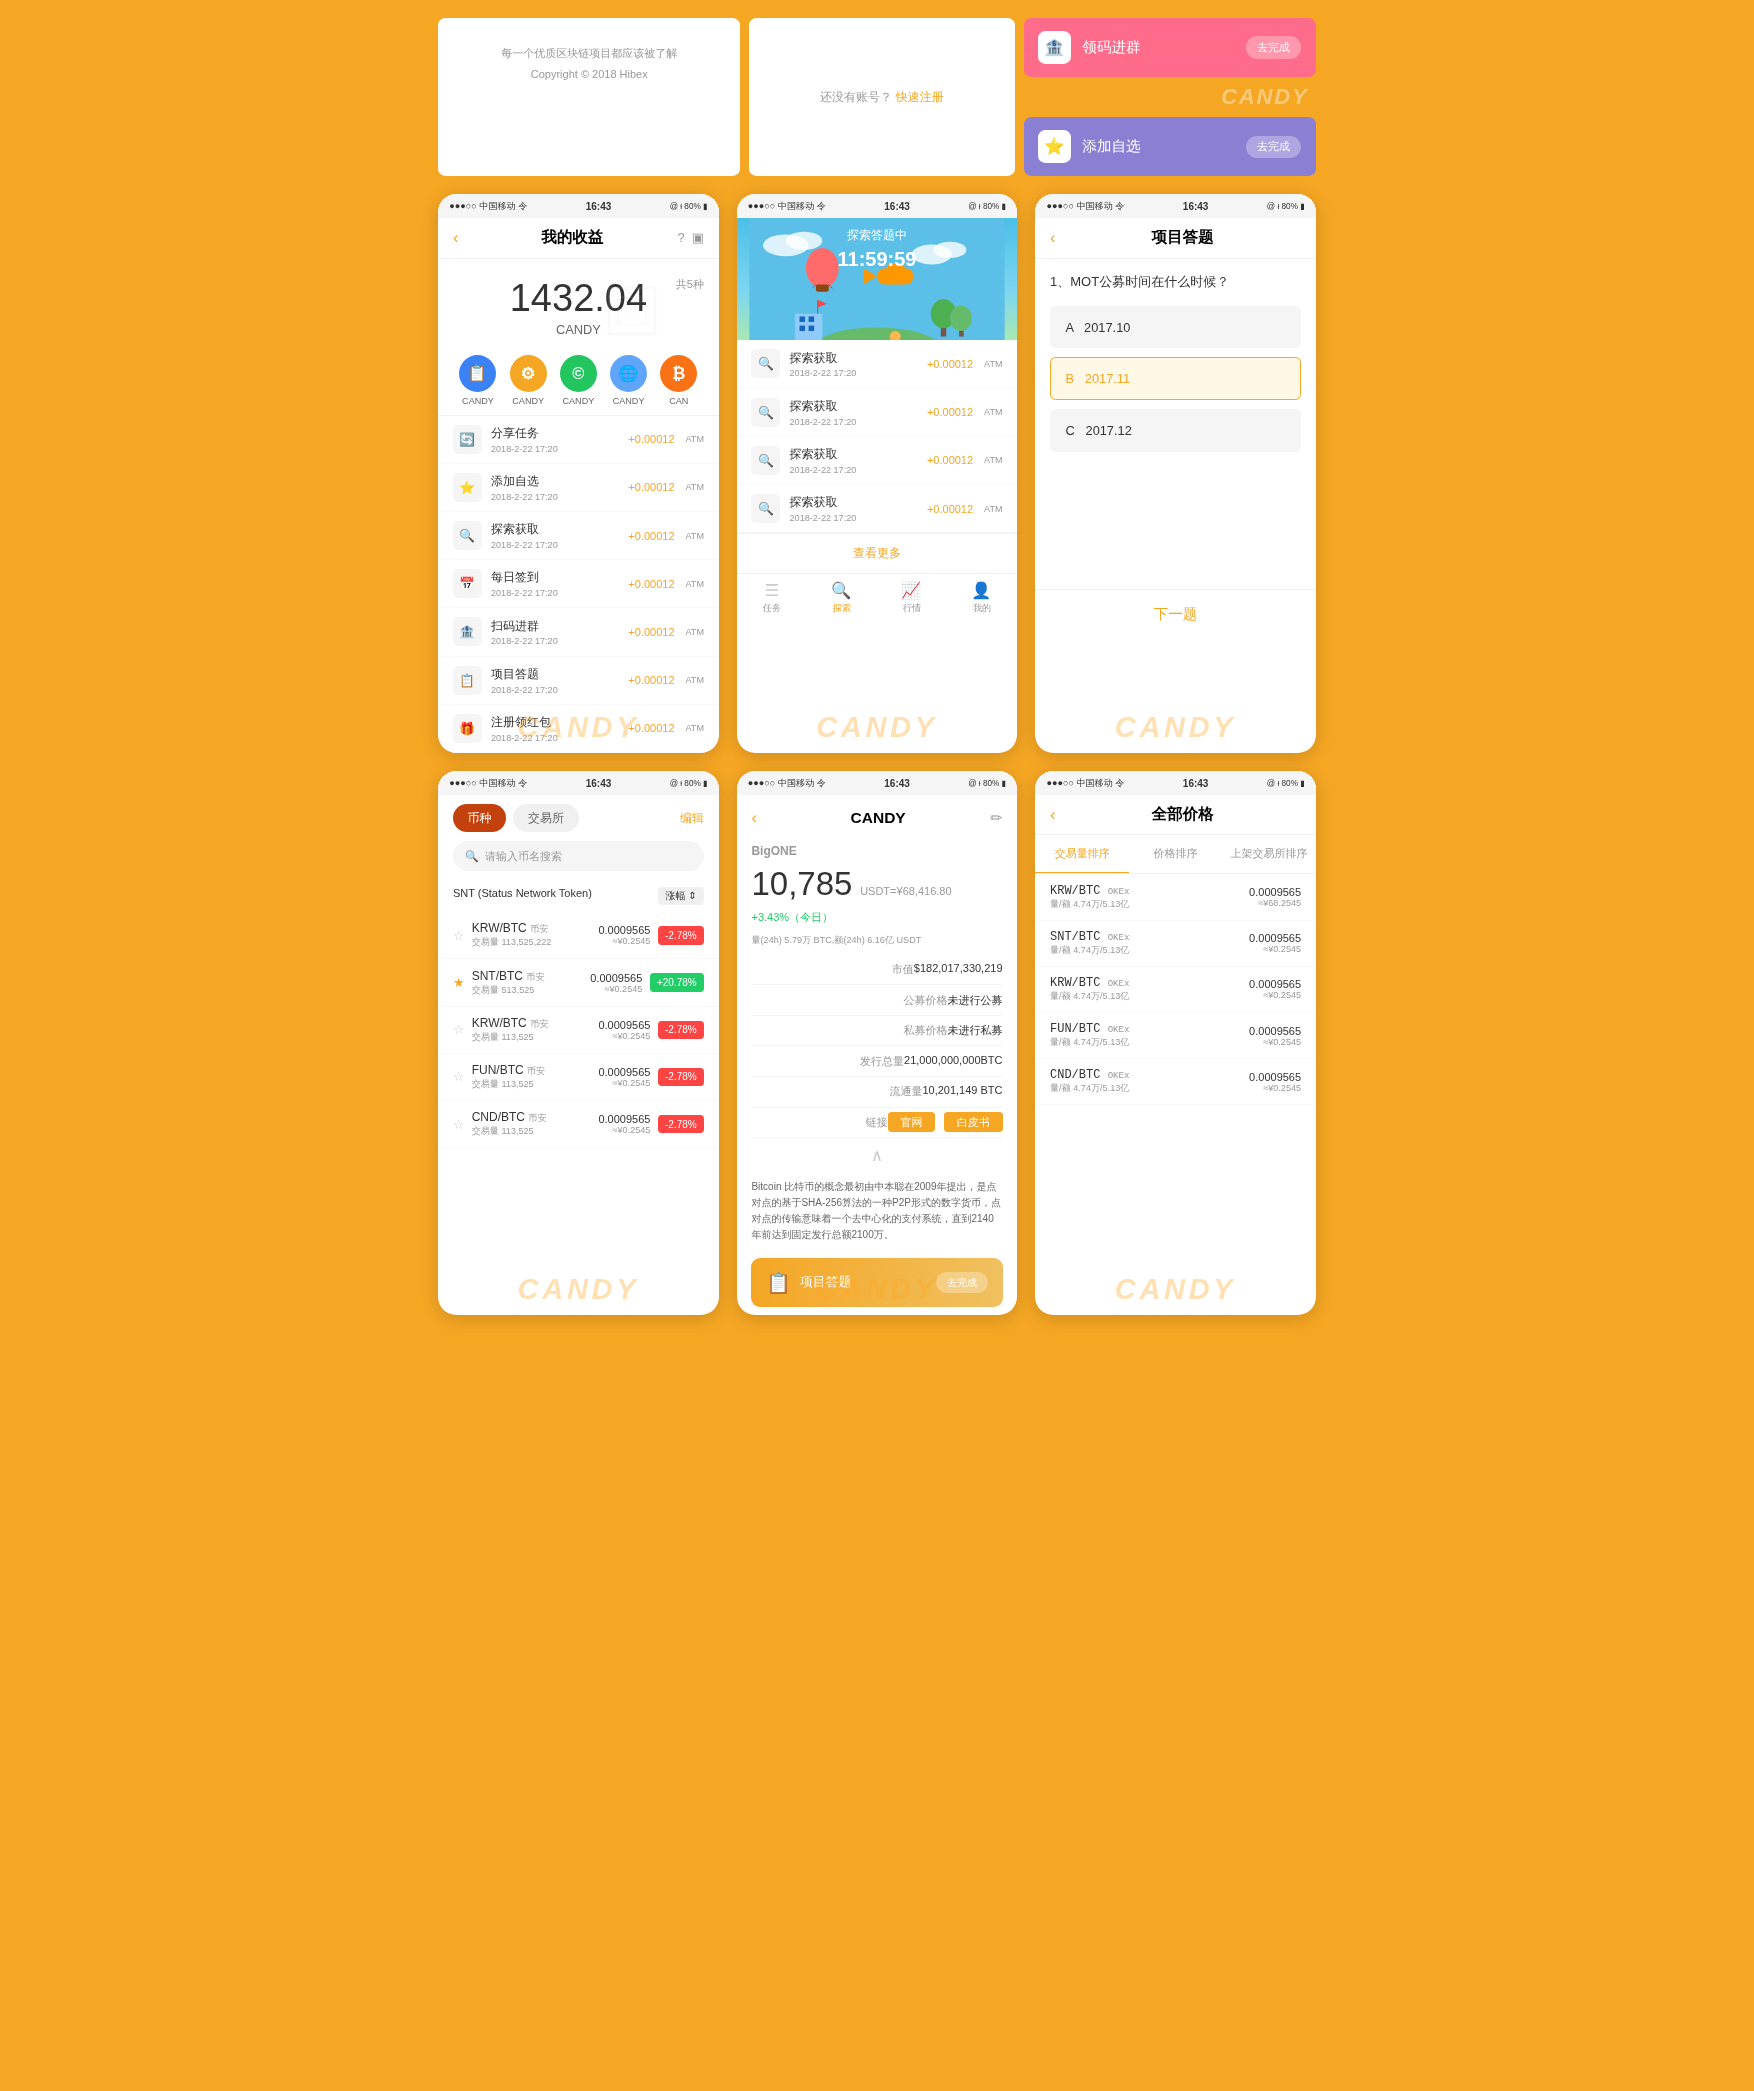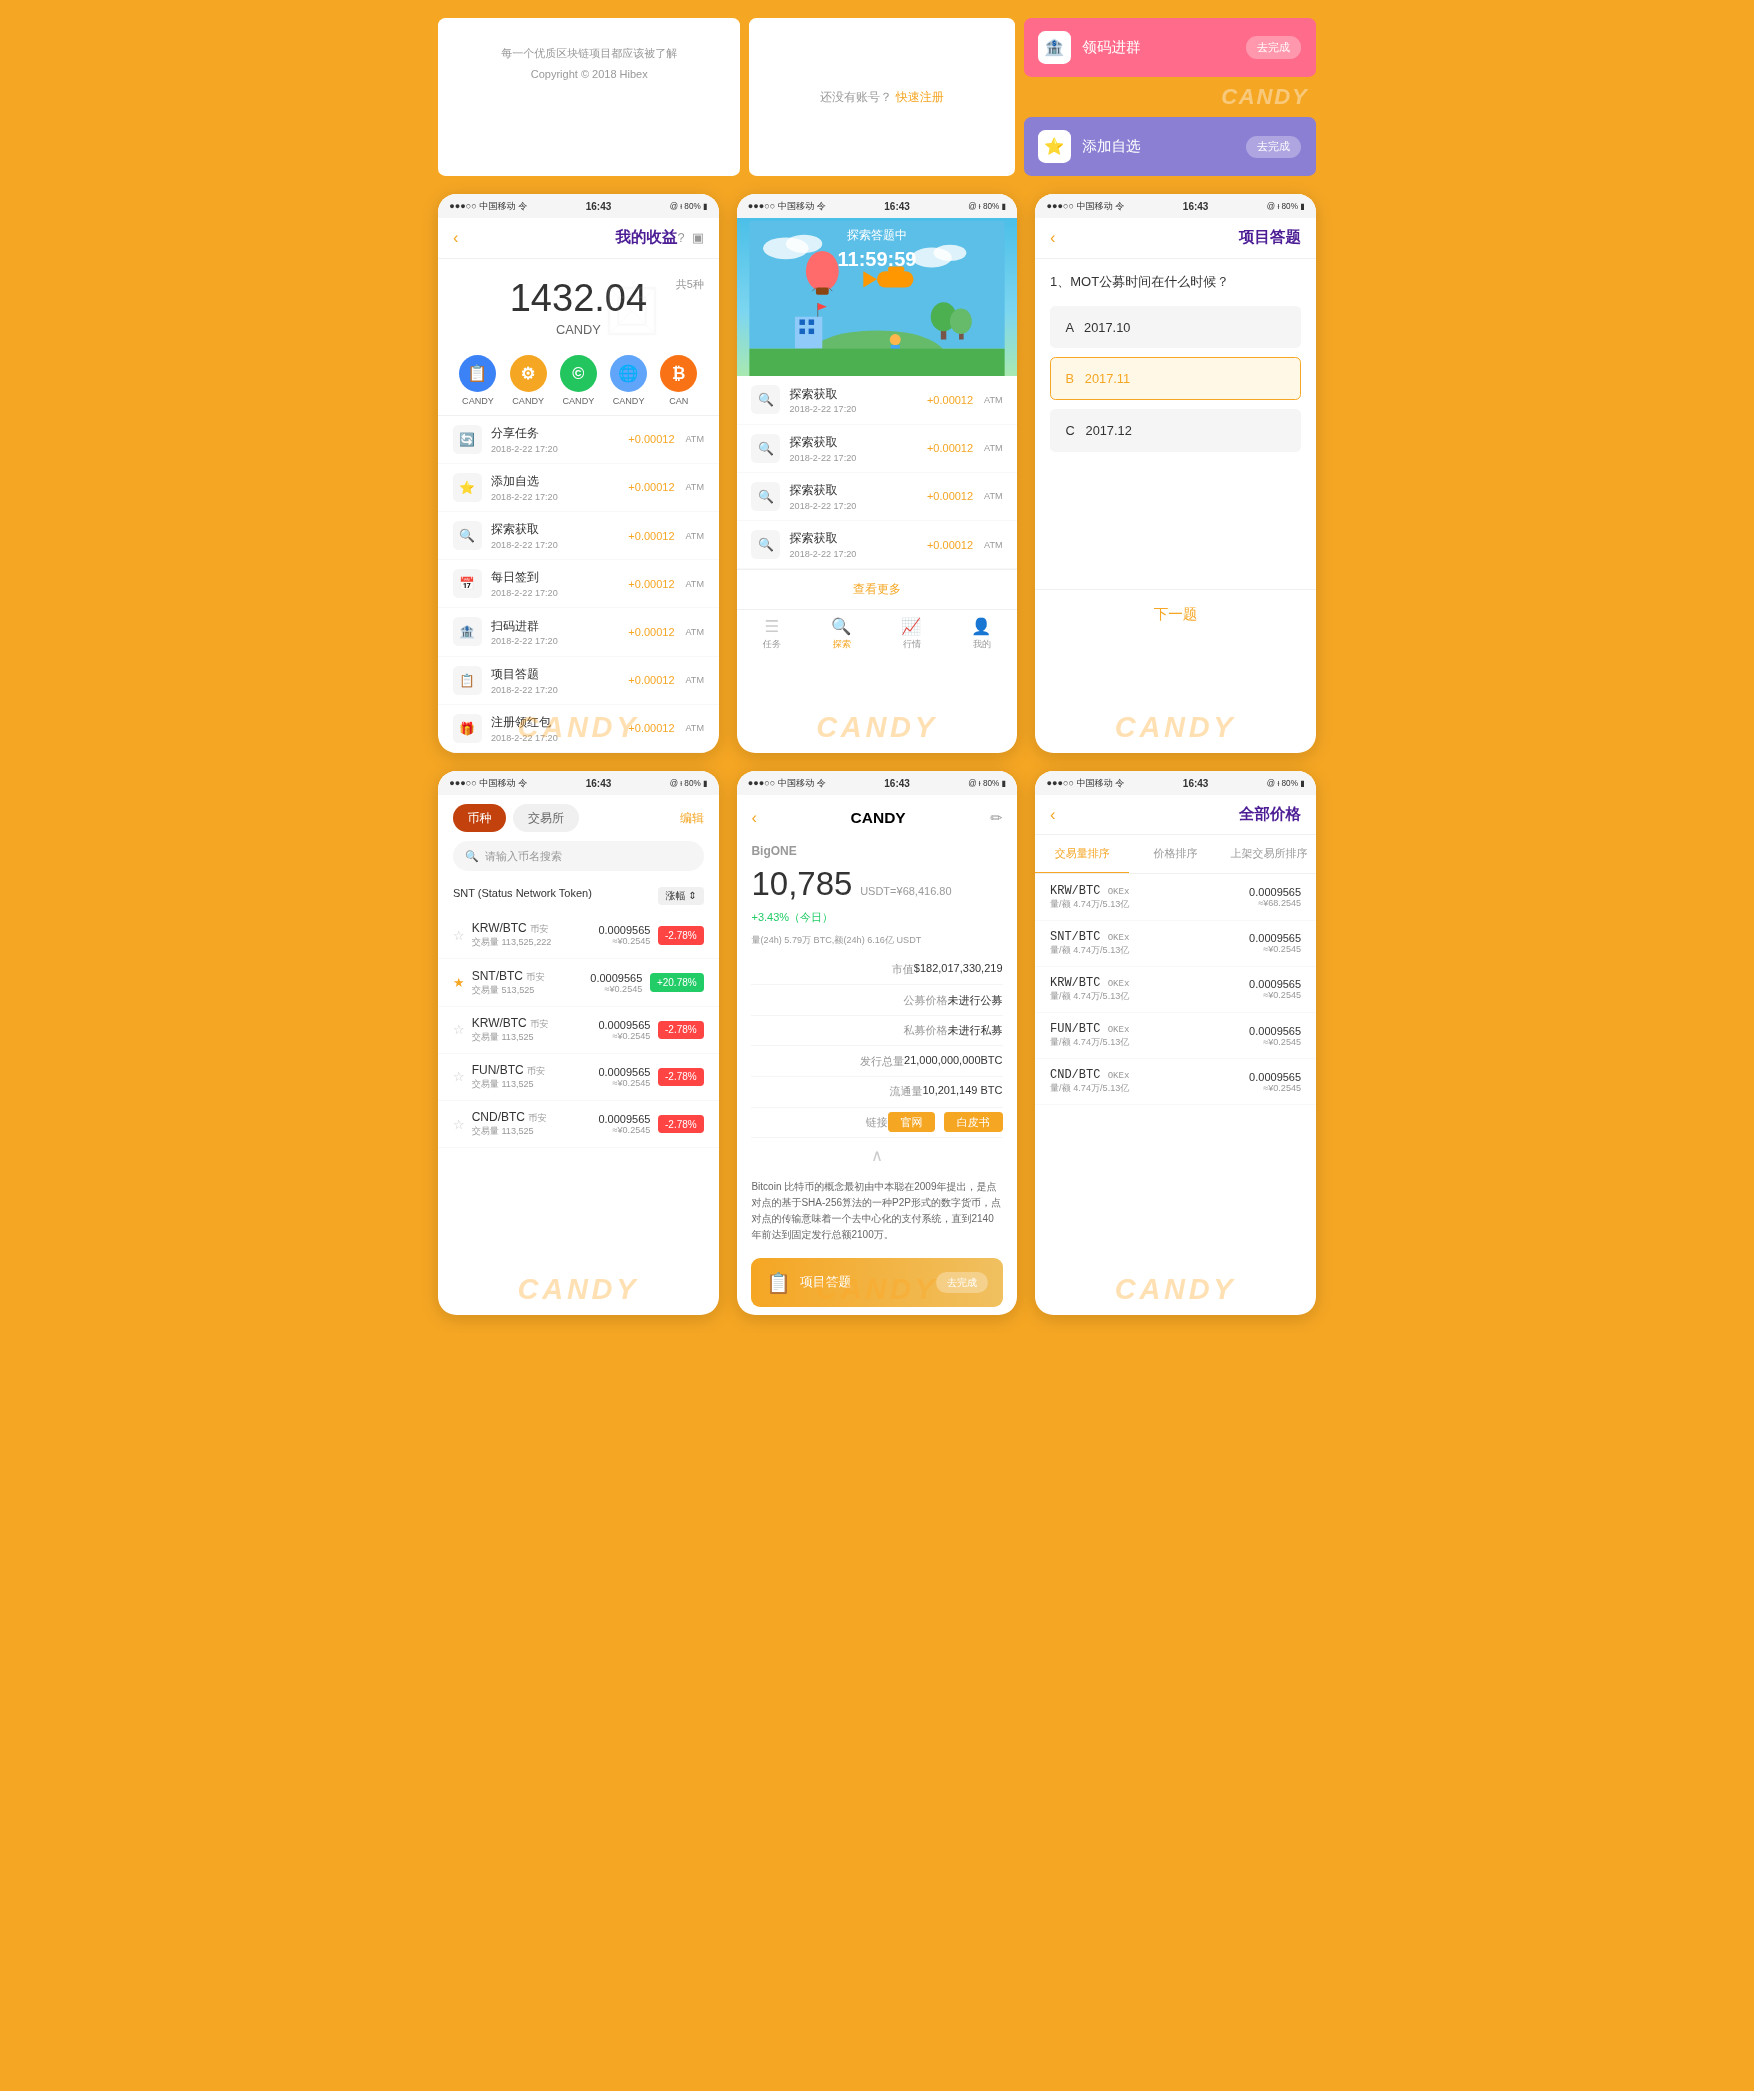--- a/index.html
+++ b/index.html
@@ -125,21 +125,21 @@
 
     
     .nav-bar {
       background: white;
       padding: 9.1px 14.6px;
       display: flex;
       align-items: center;
       border-bottom: 0.9px solid #f0f0f0;
     }
     .nav-back { color: #F5A623; font-size: 16.4px; margin-right: 9.1px; cursor: pointer; }
-    .nav-title { flex: 1; text-align: right; font-size: 15.5px; font-weight: 600; color: #4c1d95; }
+    .nav-title { flex: 1; text-align: center; font-size: 15.5px; font-weight: 600; color: #000000; }
     .nav-icons { display: flex; gap: 7.3px; font-size: 12.8px; color: #999; }
 
     
     .earnings-amount {
       text-align: center;
       padding: 18.3px 14.6px 9.1px;
       position: relative;
     }
     .earnings-amount .amount {
       font-size: 38px;
@@ -441,23 +441,23 @@
       font-weight: bold;
       color: rgba(255, 166, 35, 0.35);
       letter-spacing: 3.7px;
       font-style: italic;
       pointer-events: none;
     }
 
     
     .explore-image-area {
       background: linear-gradient(180deg, #4BBFE8 0%, #7DD6F0 60%, #A8E8B0 100%);
-      height: 158px;
-      display: flex;
-      align-items: flex-end;
+      height: 122px;
+      display: flex;
+      align-items: flex-start;
       justify-content: center;
       position: relative;
       overflow: hidden;
     }
 
     .phone-relative { position: relative; }
   </style>
 </head>
 <body>
 

